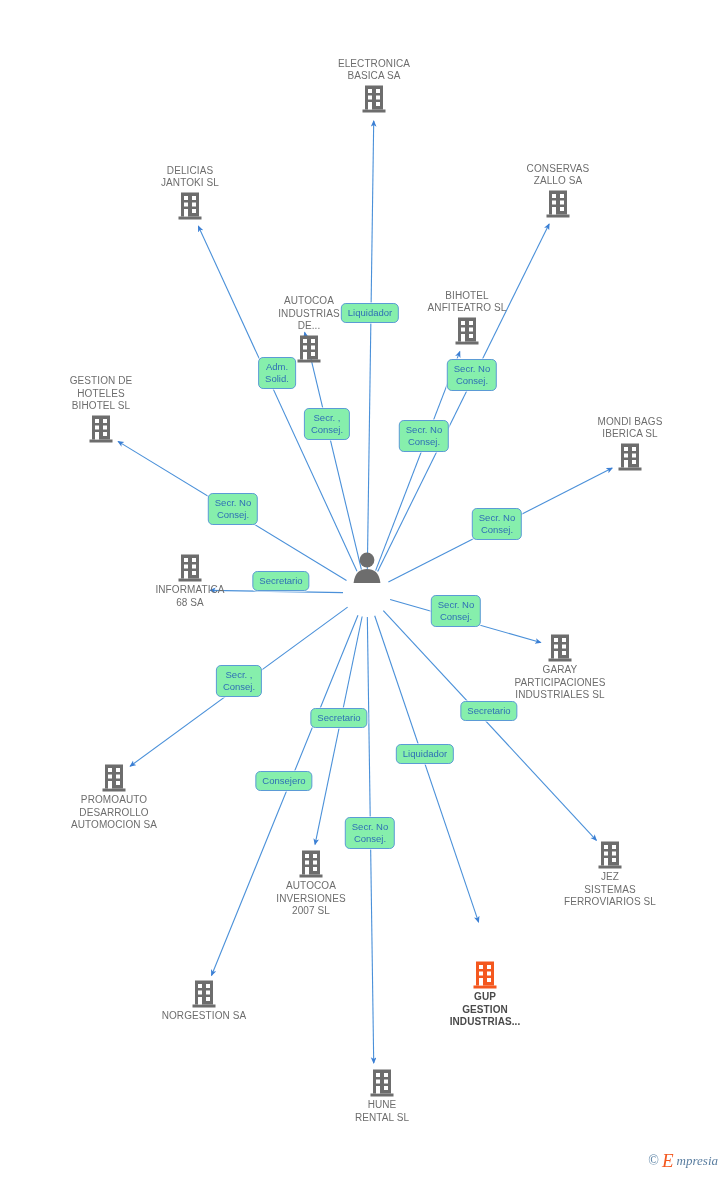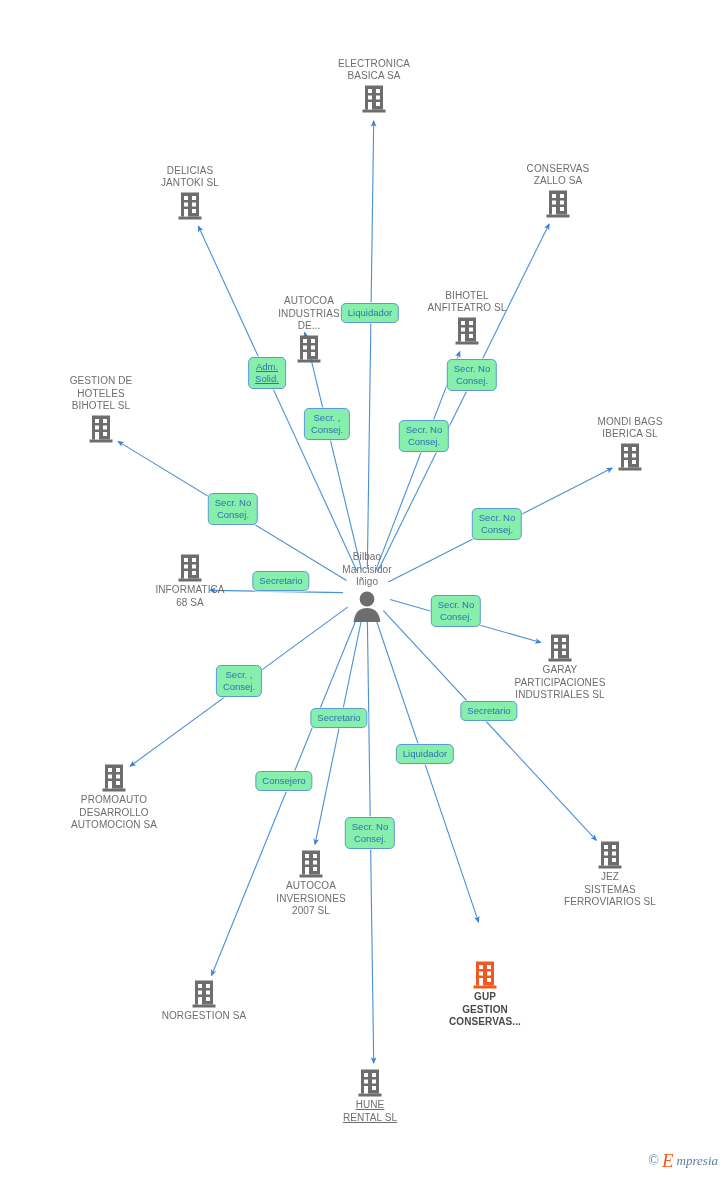--- a/index.html
+++ b/index.html
@@ -92,25 +92,20 @@
         <line x1="357.96248944081793" y1="615.2333848725891" x2="211.5312587993184" y2="975.4721792728425" marker-end="url(#arrow)"></line>
         <line x1="383.3205191781545" y1="610.5966091550472" x2="596.3995673515379" y2="840.3361590374607" marker-end="url(#arrow)"></line>
         <line x1="374.70692852836277" y1="615.7289078633072" x2="478.5775595596977" y2="922.0592434472441" marker-end="url(#arrow)"></line>
         <line x1="362.14320140129996" y1="616.503436075852" x2="315.0473321655834" y2="844.4138032701233" marker-end="url(#arrow)"></line>
         <line x1="367.3428221627884" y1="616.9975513951882" x2="373.714314864343" y2="1063.0020405040098" marker-end="url(#arrow)"></line>
       </g>
   </svg>
 
   <div id="nodes-layer">
       <div class="node person" style="left: 367px; top: 551px;">
-        <div class="label-top">
-          <div>Bilbao</div>
-          <div>Mancisidor</div>
-          <div>Iñigo</div>
-        </div>
         <svg class="ico" viewBox="0 0 30 32">
           <circle cx="15" cy="9" r="7.4" fill="#6d6d6d"></circle>
           <path d="M1.6 32 C2.6 21.6 8.2 18 15 18 C21.8 18 27.4 21.6 28.4 32 Z" fill="#6d6d6d"></path>
         </svg>
       </div>
       <div class="node" style="left: 374px; top: 57.8px;">
         <div class="label-top">
           <div>ELECTRONICA</div>
           <div>BASICA SA</div>
         </div>
@@ -329,43 +324,43 @@
           <rect x="7" y="5" width="4" height="4" fill="#fff"></rect>
           <rect x="15" y="5" width="4" height="4" fill="#fff"></rect>
           <rect x="7" y="11.5" width="4" height="4" fill="#fff"></rect>
           <rect x="15" y="11.5" width="4" height="4" fill="#fff"></rect>
           <rect x="7" y="18" width="4" height="7.5" fill="#fff"></rect>
           <rect x="15" y="18" width="4" height="4" fill="#fff"></rect>
         </svg>
         <div class="label-bottom">
           <div>GUP</div>
           <div>GESTION</div>
-          <div>CONSERVAS...</div>
-        </div>
-      </div>
-      <div class="node" style="left: 370px; top: 1068px; text-decoration: underline;">
+          <div>INDUSTRIAS...</div>
+        </div>
+      </div>
+      <div class="node" style="left: 382px; top: 1068px;">
         <svg class="ico" viewBox="0 0 26 30">
           <rect x="4" y="1.5" width="18" height="24" fill="#6d6d6d"></rect>
           <rect x="1.5" y="25.5" width="23" height="3" fill="#6d6d6d"></rect>
           <rect x="7" y="5" width="4" height="4" fill="#fff"></rect>
           <rect x="15" y="5" width="4" height="4" fill="#fff"></rect>
           <rect x="7" y="11.5" width="4" height="4" fill="#fff"></rect>
           <rect x="15" y="11.5" width="4" height="4" fill="#fff"></rect>
           <rect x="7" y="18" width="4" height="7.5" fill="#fff"></rect>
           <rect x="15" y="18" width="4" height="4" fill="#fff"></rect>
         </svg>
         <div class="label-bottom">
           <div>HUNE</div>
           <div>RENTAL SL</div>
         </div>
       </div>
     </div>
   <div id="labels-layer">
       <div class="edge-label" style="left: 370px; top: 313px;">Liquidador</div>
-      <div class="edge-label" style="left: 267px; top: 373px; text-decoration: underline;">Adm.
+      <div class="edge-label" style="left: 277px; top: 373px;">Adm.
 Solid.</div>
       <div class="edge-label" style="left: 327px; top: 424px;">Secr. ,
 Consej.</div>
       <div class="edge-label" style="left: 424px; top: 436px;">Secr.  No
 Consej.</div>
       <div class="edge-label" style="left: 472px; top: 375px;">Secr.  No
 Consej.</div>
       <div class="edge-label" style="left: 233px; top: 509px;">Secr.  No
 Consej.</div>
       <div class="edge-label" style="left: 497px; top: 524px;">Secr.  No

